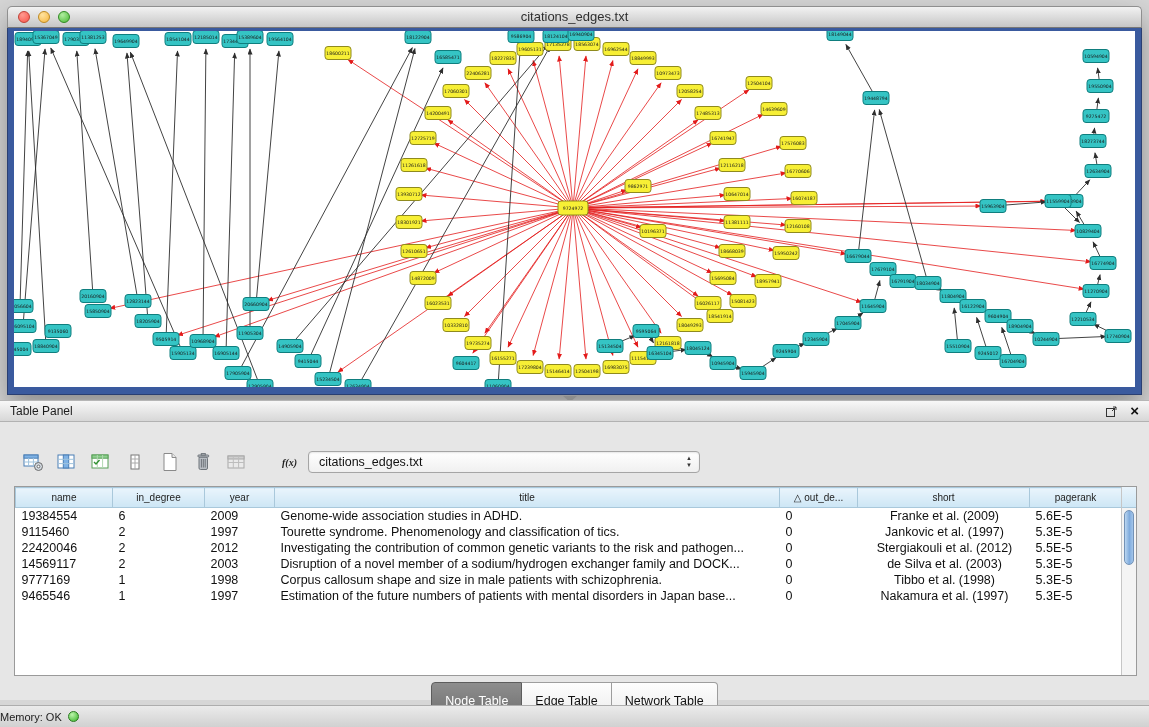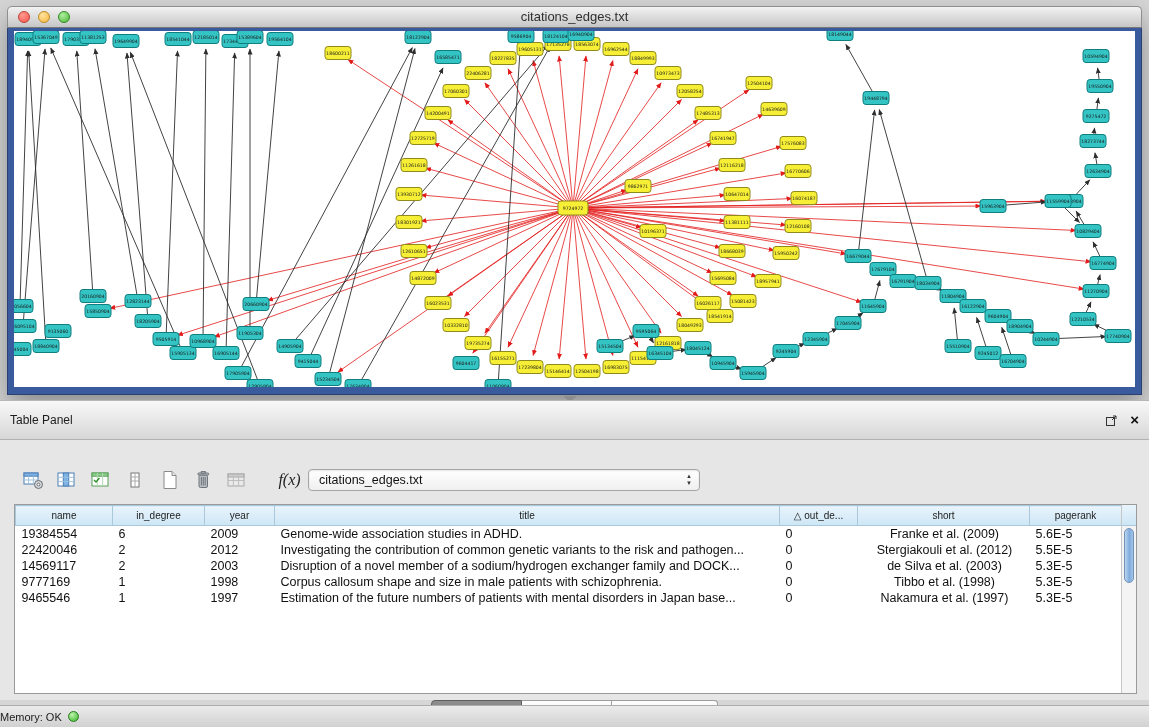--- a/index.html
+++ b/index.html
@@ -23,29 +23,29 @@
     padding:3px 6px 7px 6px;}
   .canvas-frame svg{display:block;background:#fff;}
   svg text{font-family:"DejaVu Sans",sans-serif;font-size:4.6px;fill:#1b1b1b;}
   .split-handle{position:absolute;top:396px;left:563px;width:0;height:0;
     border-left:7px solid transparent;border-right:7px solid transparent;border-top:6px solid #8d8d8d;}
   
   .table-panel{position:absolute;left:0;top:400px;width:1149px;height:300px;
     background:#e6e6e6;border-top:1px solid #b6b6b6;box-sizing:border-box;}
   .panel-header{height:20px;background:linear-gradient(#f8f8f8,#d7d7d7);
     border-bottom:1px solid #b2b2b2;display:flex;align-items:center;
-    padding:9px 10px;font-size:12px;color:#1c1c1c;gap:40px;}
+    padding:0 10px;font-size:12px;color:#1c1c1c;gap:40px;}
   .panel-title{flex:1;}
   .panel-header-icons{display:flex;align-items:center;gap:12px;}
   .icon-btn{cursor:default;display:flex;align-items:center;}
   .close-x{font-size:15px;font-weight:bold;color:#111;line-height:14px;}
   .toolbar{margin:26px 0 10px 16px;display:flex;align-items:center;height:28px;}
   .tb{width:30px;height:26px;border:none;background:transparent;padding:0;margin:0 2px;
     display:flex;align-items:center;justify-content:center;}
-  .fx{font-family:"Liberation Serif",serif;font-style:italic;font-weight:normal;font-size:16px;color:#222;margin-left:37px;}
+  .fx{font-family:"Liberation Serif",serif;font-style:italic;font-weight:bold;font-size:10px;color:#222;margin-left:37px;}
   .dropdown{margin-left:20px;width:392px;height:22px;background:linear-gradient(#ffffff,#f0f0f0);
     border:1px solid #a5a5a5;border-radius:4px;display:flex;align-items:center;
     padding-left:10px;font-size:12.5px;color:#111;position:relative;box-sizing:border-box;
     box-shadow:inset 0 1px 2px rgba(0,0,0,.10);}
   .combo-arrows{position:absolute;right:7px;top:3px;display:flex;flex-direction:column;
     font-size:6px;line-height:7px;color:#333;}
   .table-box{position:relative;margin:0 14px;width:1121px;height:188px;background:#fff;
     border:1px solid #9a9a9a;overflow:hidden;box-sizing:content-box;}
   table{border-collapse:collapse;table-layout:fixed;width:1106px;}
   th{height:19px;background:linear-gradient(#e9f4fc,#cde6f5);border:1px solid #a9c8db;
@@ -835,20 +835,29 @@
             <tr>
               <td>19384554</td>
               <td>6</td>
               <td>2009</td>
               <td>Genome-wide association studies in ADHD.</td>
               <td>0</td>
               <td class="center">Franke et al. (2009)</td>
               <td>5.6E-5</td>
             </tr>
             <tr>
+              <td>9115460</td>
+              <td>2</td>
+              <td>1997</td>
+              <td>Tourette syndrome. Phenomenology and classification of tics.</td>
+              <td>0</td>
+              <td class="center">Jankovic et al. (1997)</td>
+              <td>5.3E-5</td>
+            </tr>
+            <tr>
               <td>22420046</td>
               <td>2</td>
               <td>2012</td>
               <td>Investigating the contribution of common genetic variants to the risk and pathogen...</td>
               <td>0</td>
               <td class="center">Stergiakouli et al. (2012)</td>
               <td>5.5E-5</td>
             </tr>
             <tr>
               <td>14569117</td>

